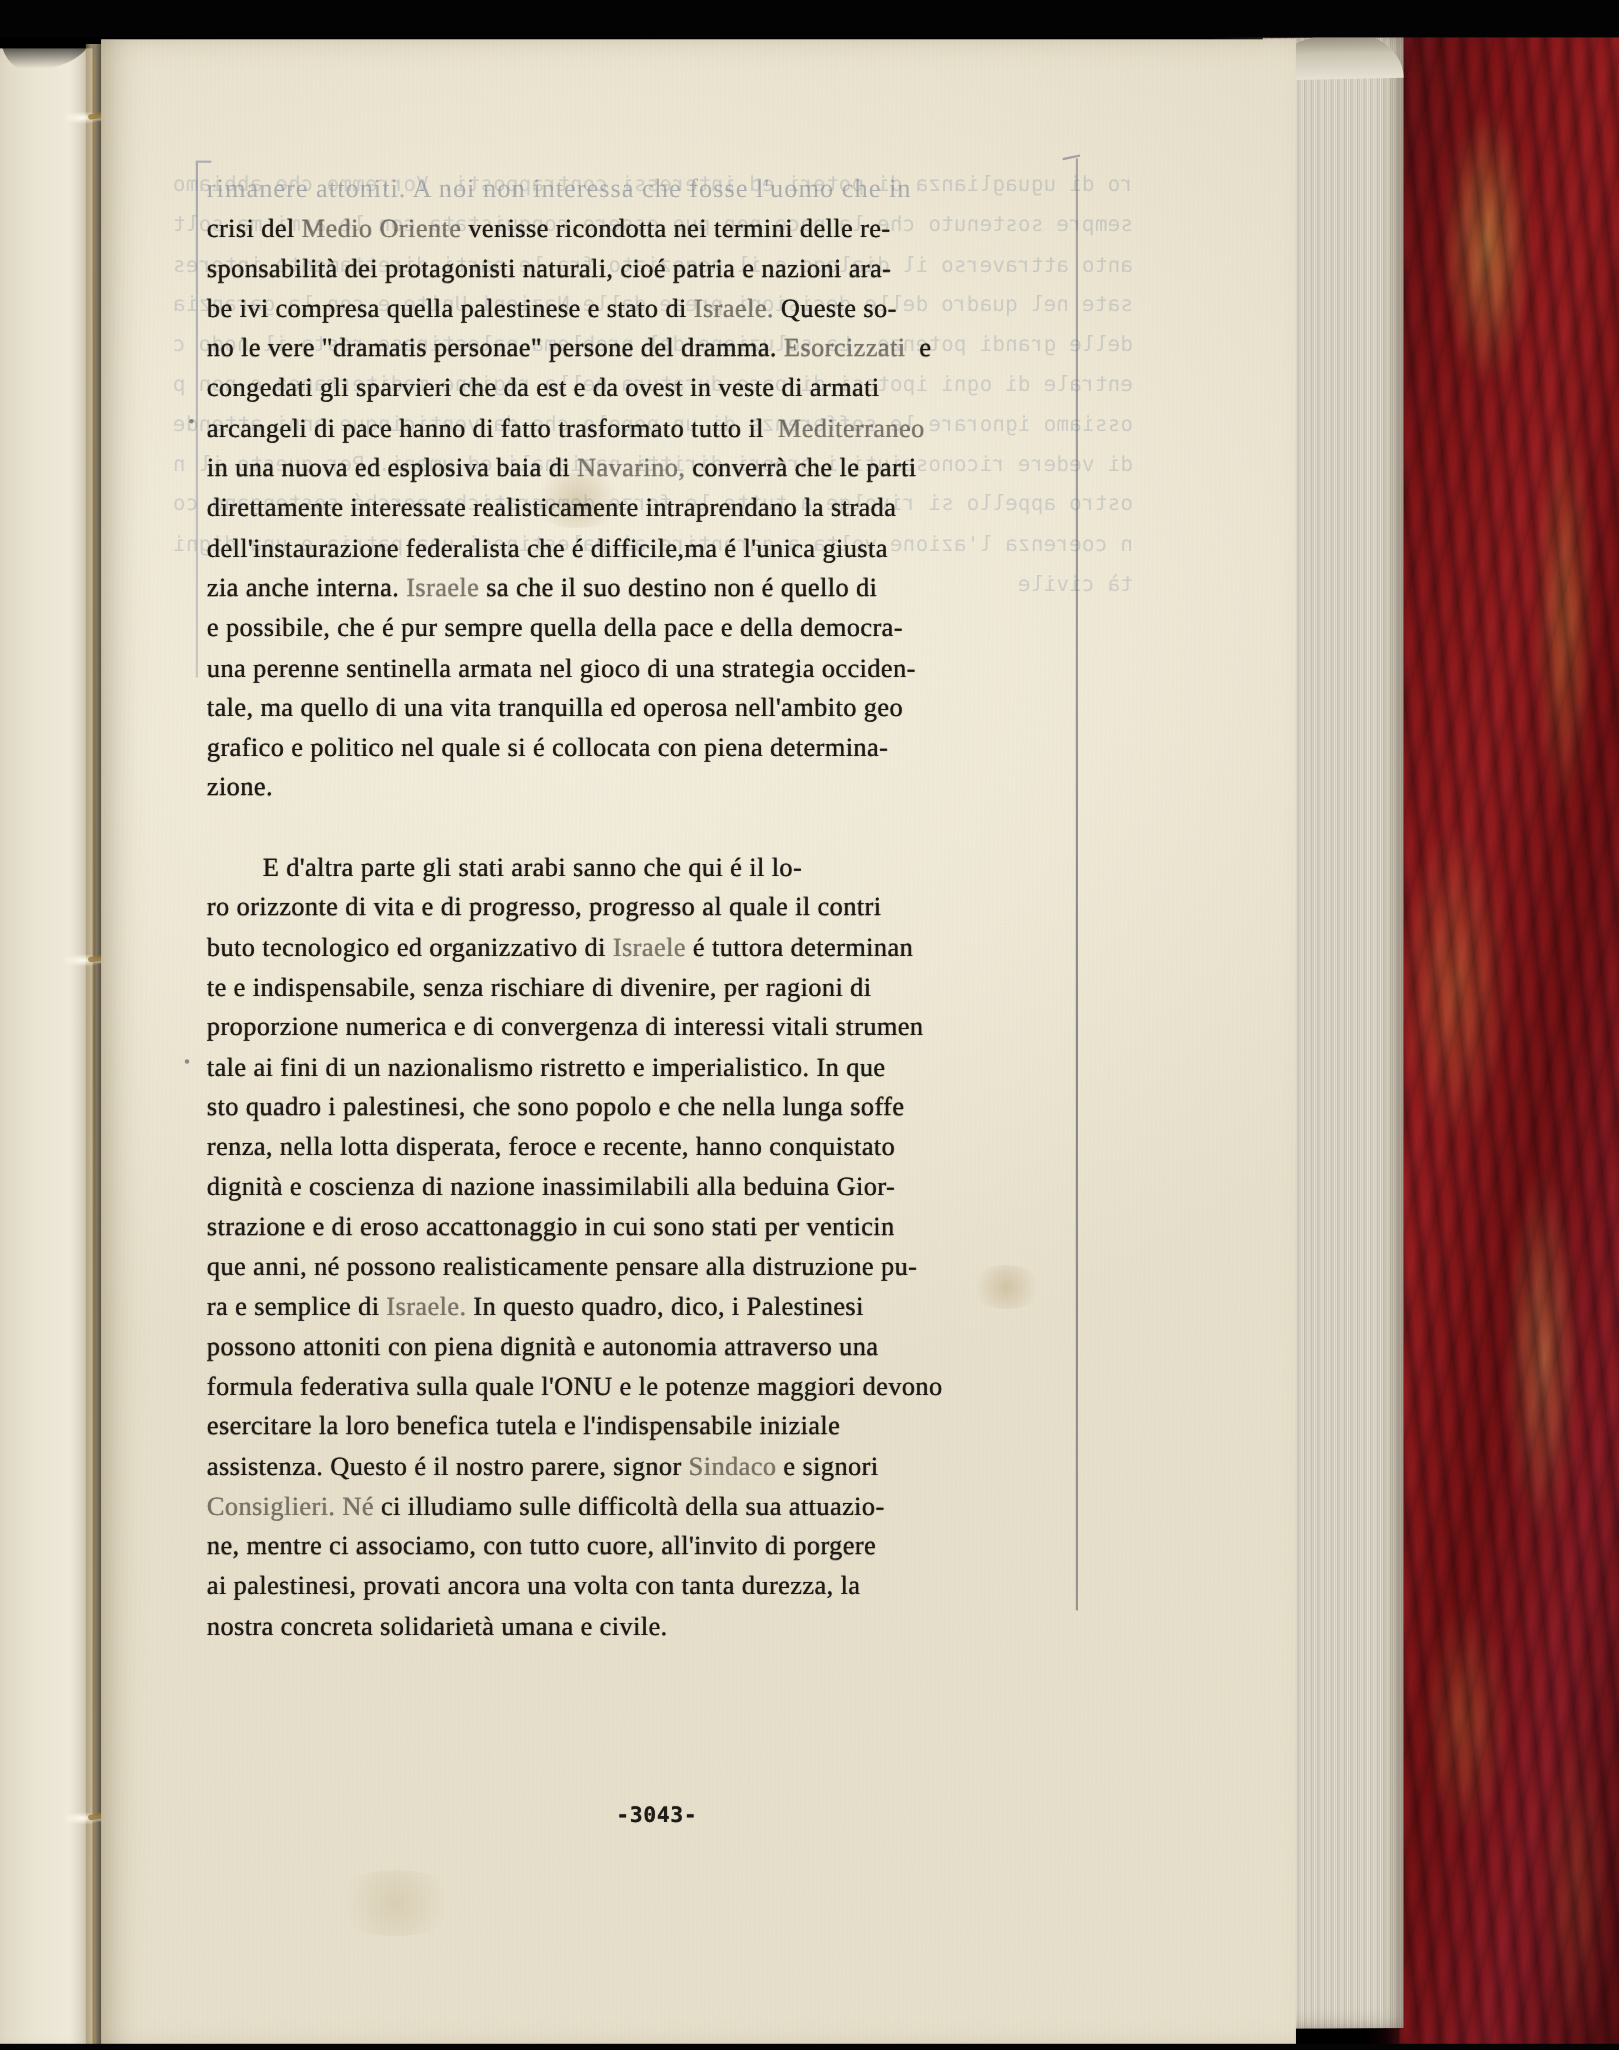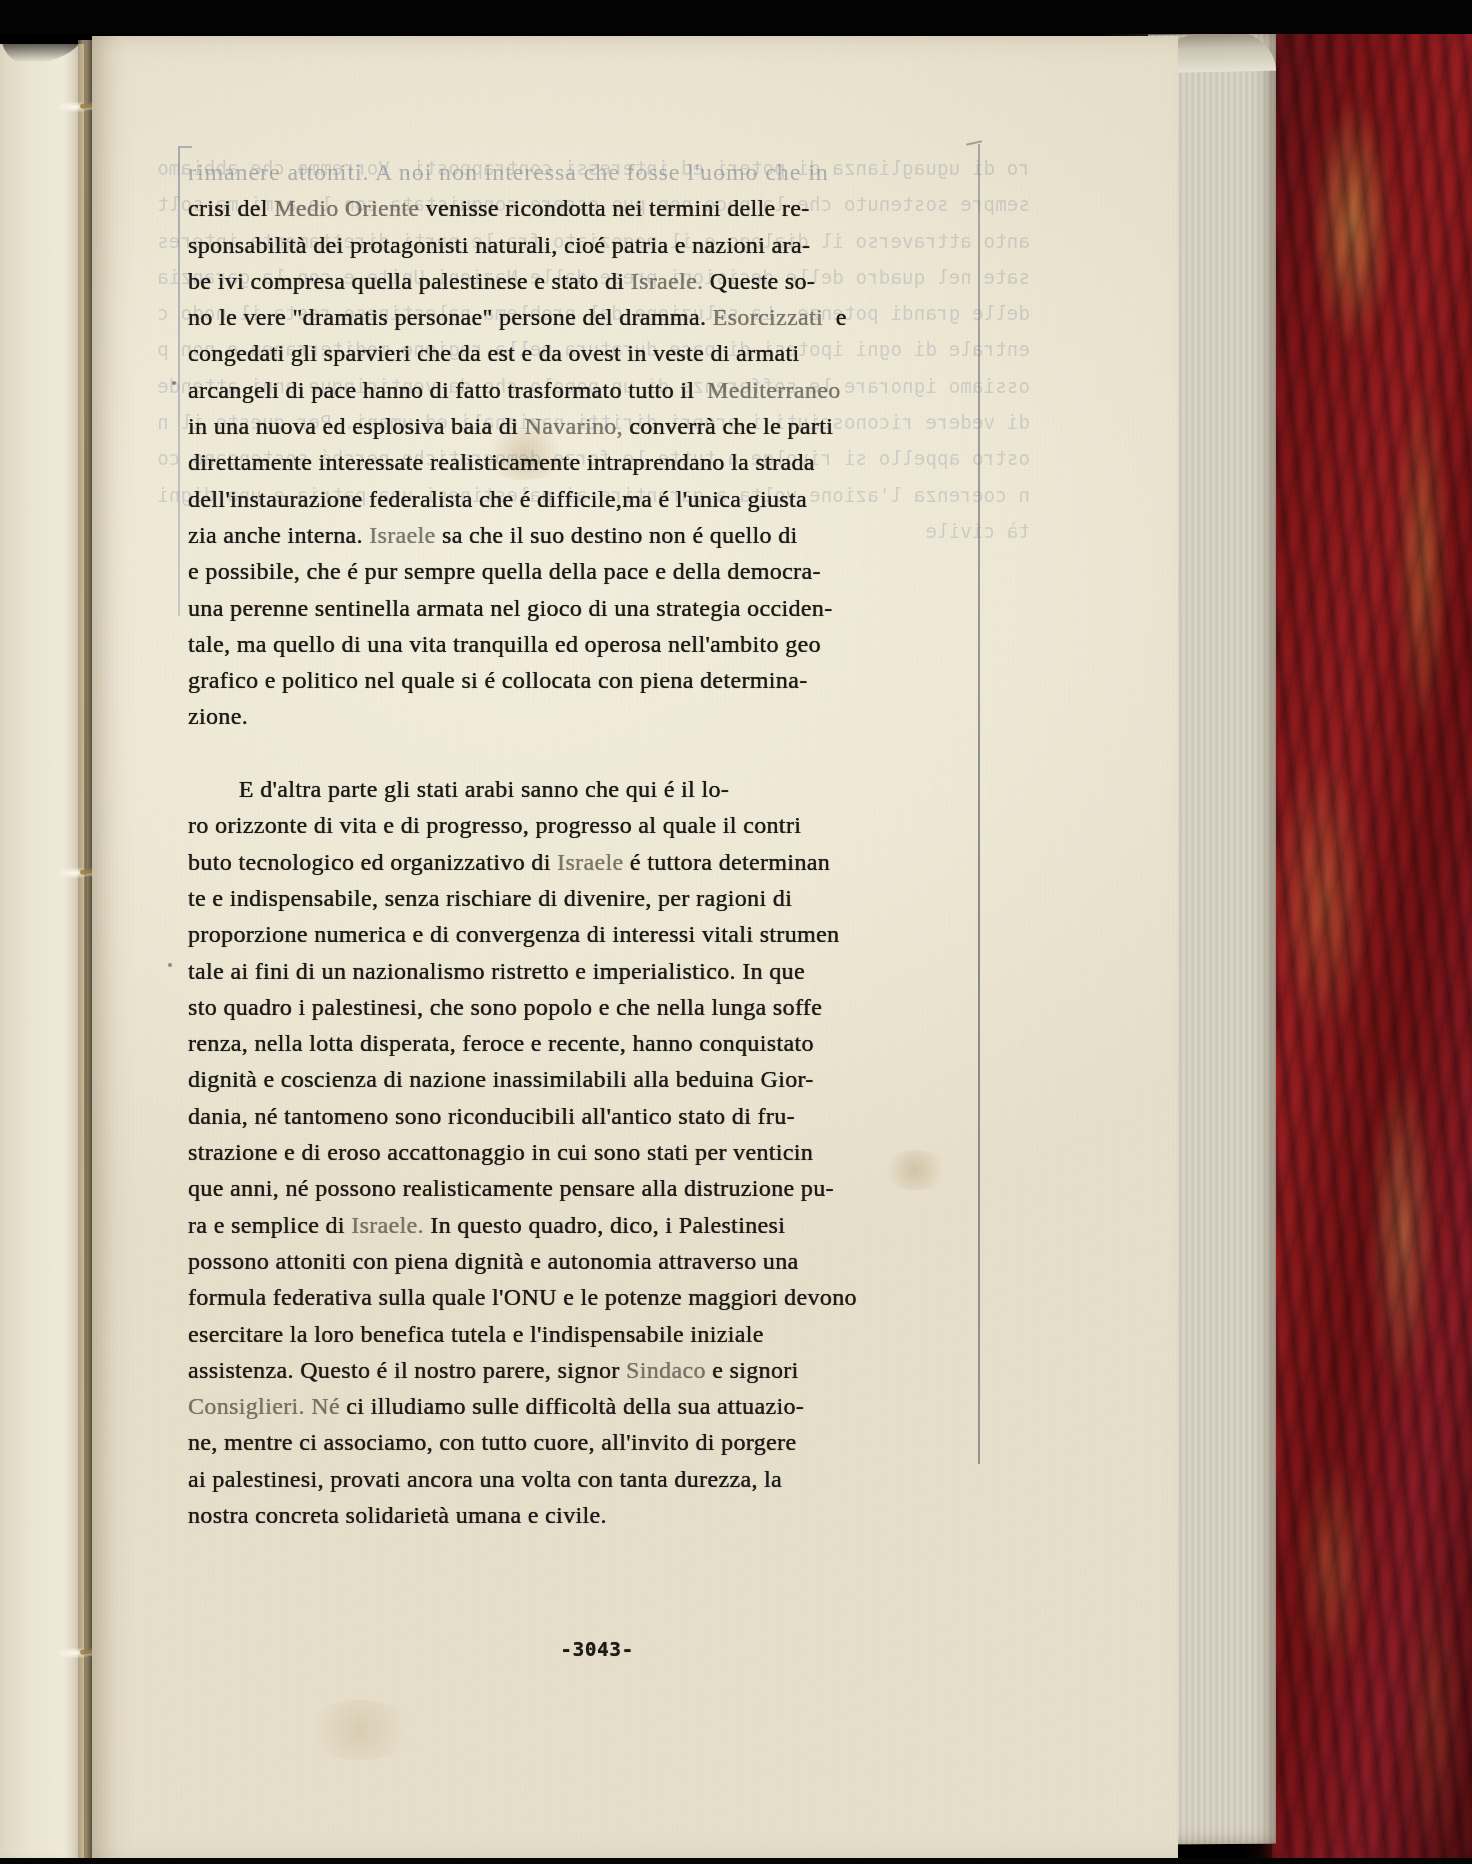--- a/index.html
+++ b/index.html
@@ -365,21 +365,20 @@
       <div class="tline">&nbsp;</div>
       <div class="tline">        E d'altra parte gli stati arabi sanno che qui é il lo-</div>
       <div class="tline">ro orizzonte di vita e di progresso, progresso al quale il contri</div>
       <div class="tline">buto tecnologico ed organizzativo di <span style="opacity:.55">Israele</span> é tuttora determinan</div>
       <div class="tline">te e indispensabile, senza rischiare di divenire, per ragioni di</div>
       <div class="tline">proporzione numerica e di convergenza di interessi vitali strumen</div>
       <div class="tline">tale ai fini di un nazionalismo ristretto e imperialistico. In que</div>
       <div class="tline">sto quadro i palestinesi, che sono popolo e che nella lunga soffe</div>
       <div class="tline">renza, nella lotta disperata, feroce e recente, hanno conquistato</div>
       <div class="tline">dignità e coscienza di nazione inassimilabili alla beduina Gior-</div>
-      <div class="tline">dania, né tantomeno sono riconducibili all'antico stato di fru-</div>
       <div class="tline">strazione e di eroso accattonaggio in cui sono stati per venticin</div>
       <div class="tline">que anni, né possono realisticamente pensare alla distruzione pu-</div>
       <div class="tline">ra e semplice di <span style="opacity:.55">Israele.</span> In questo quadro, dico, i Palestinesi</div>
       <div class="tline">possono attoniti con piena dignità e autonomia attraverso una</div>
       <div class="tline">formula federativa sulla quale l'ONU e le potenze maggiori devono</div>
       <div class="tline">esercitare la loro benefica tutela e l'indispensabile iniziale</div>
       <div class="tline">assistenza. Questo é il nostro parere, signor <span style="opacity:.55">Sindaco</span> e signori</div>
       <div class="tline"><span style="opacity:.55">Consiglieri.</span> <span style="opacity:.55">Né</span> ci illudiamo sulle difficoltà della sua attuazio-</div>
       <div class="tline">ne, mentre ci associamo, con tutto cuore, all'invito di porgere</div>
       <div class="tline">ai palestinesi, provati ancora una volta con tanta durezza, la</div>

